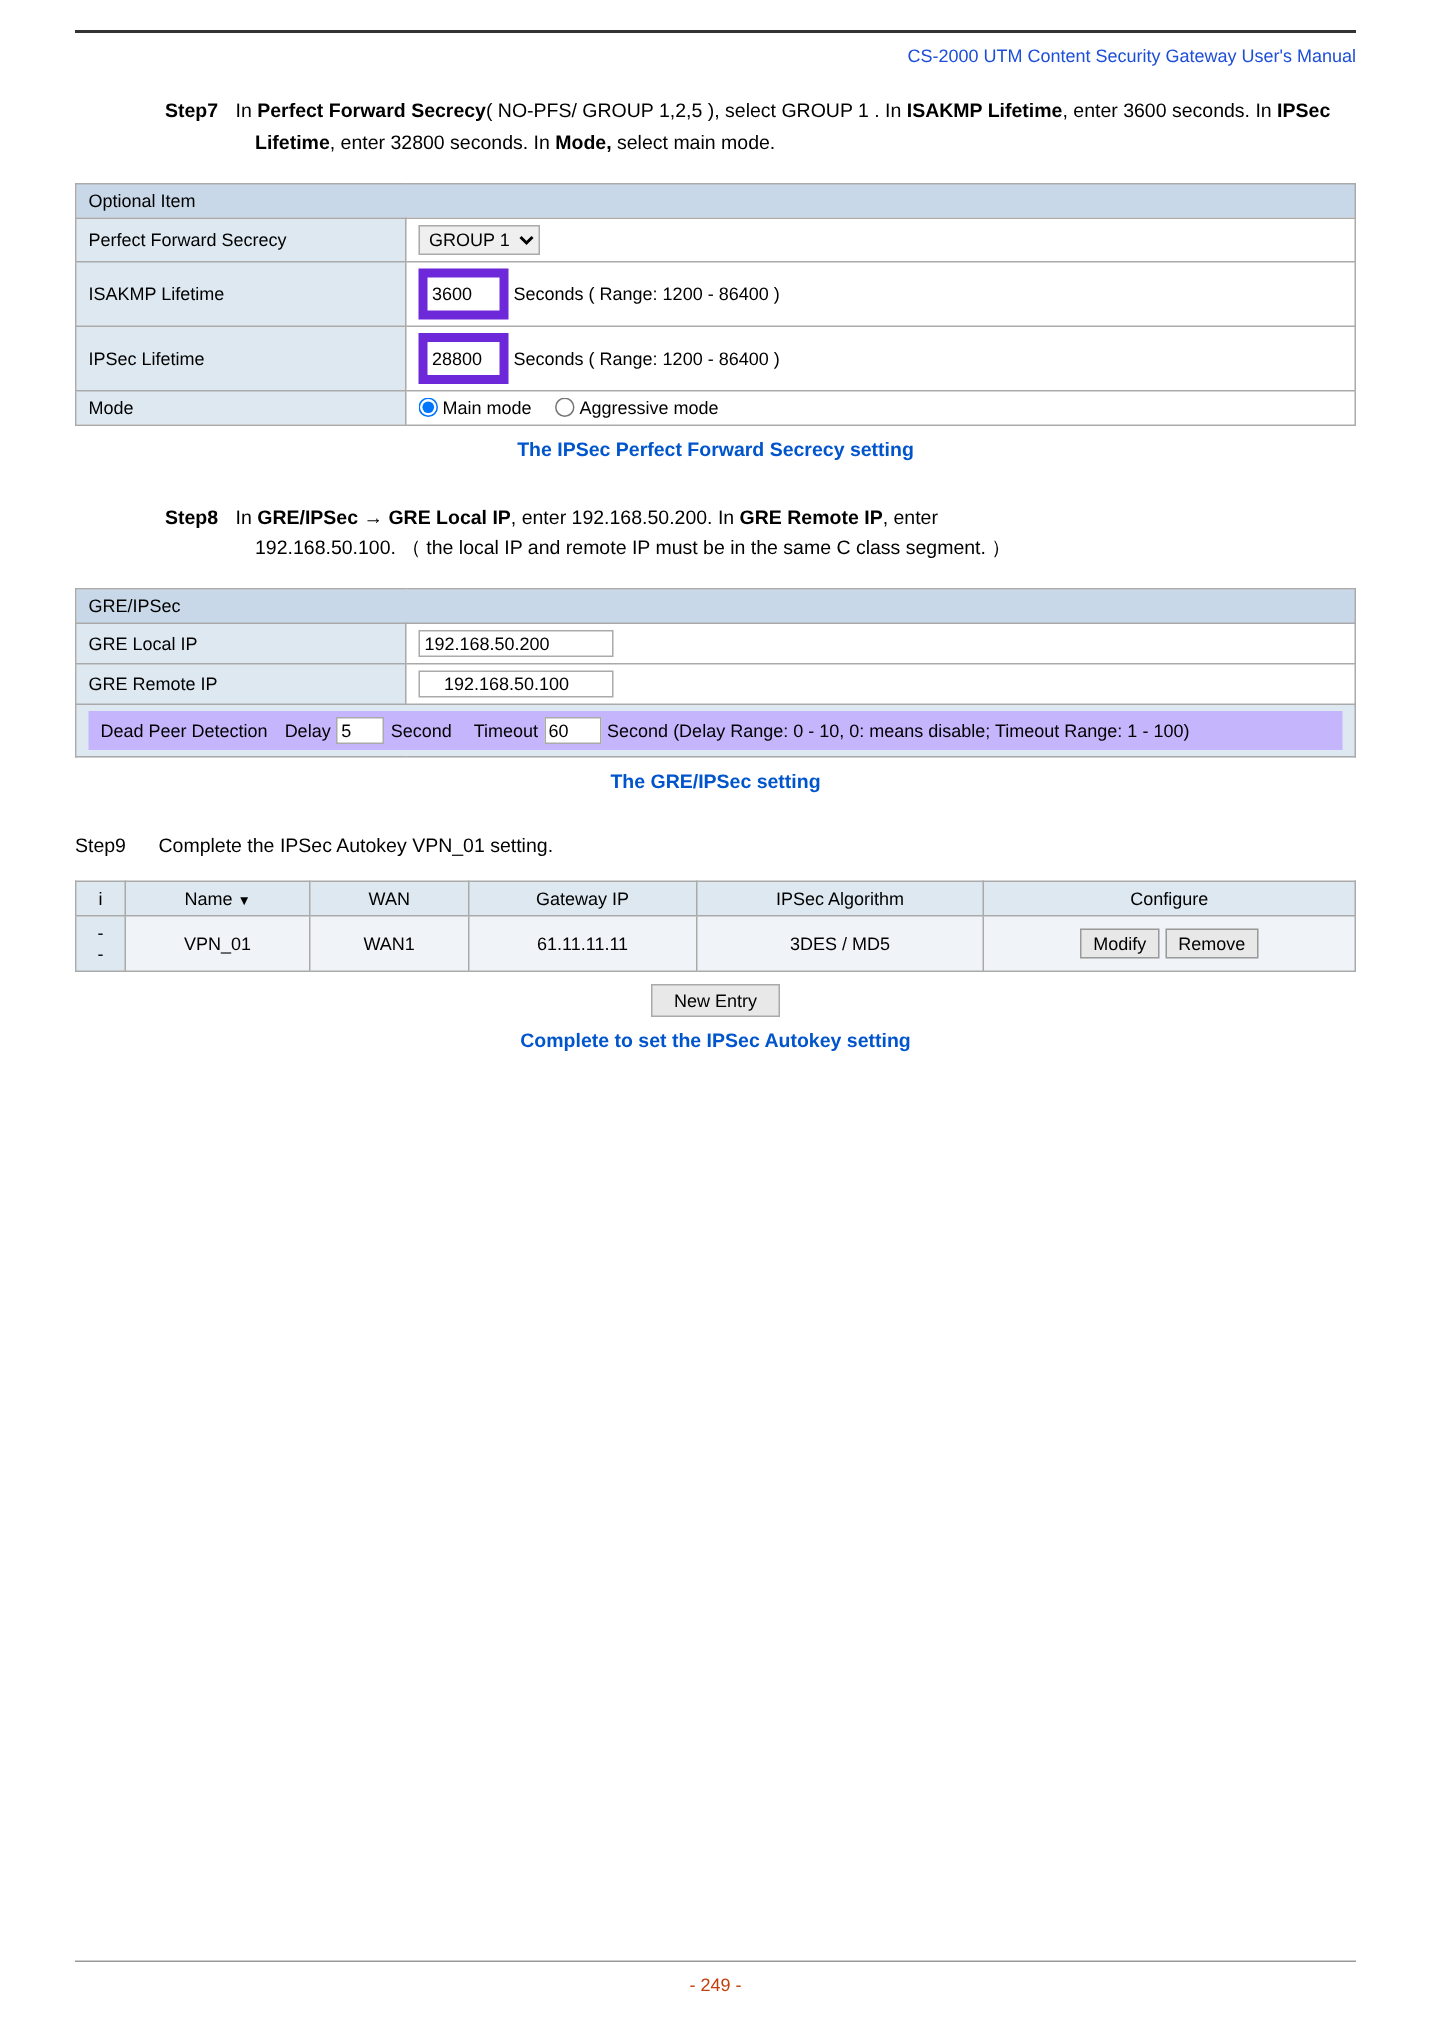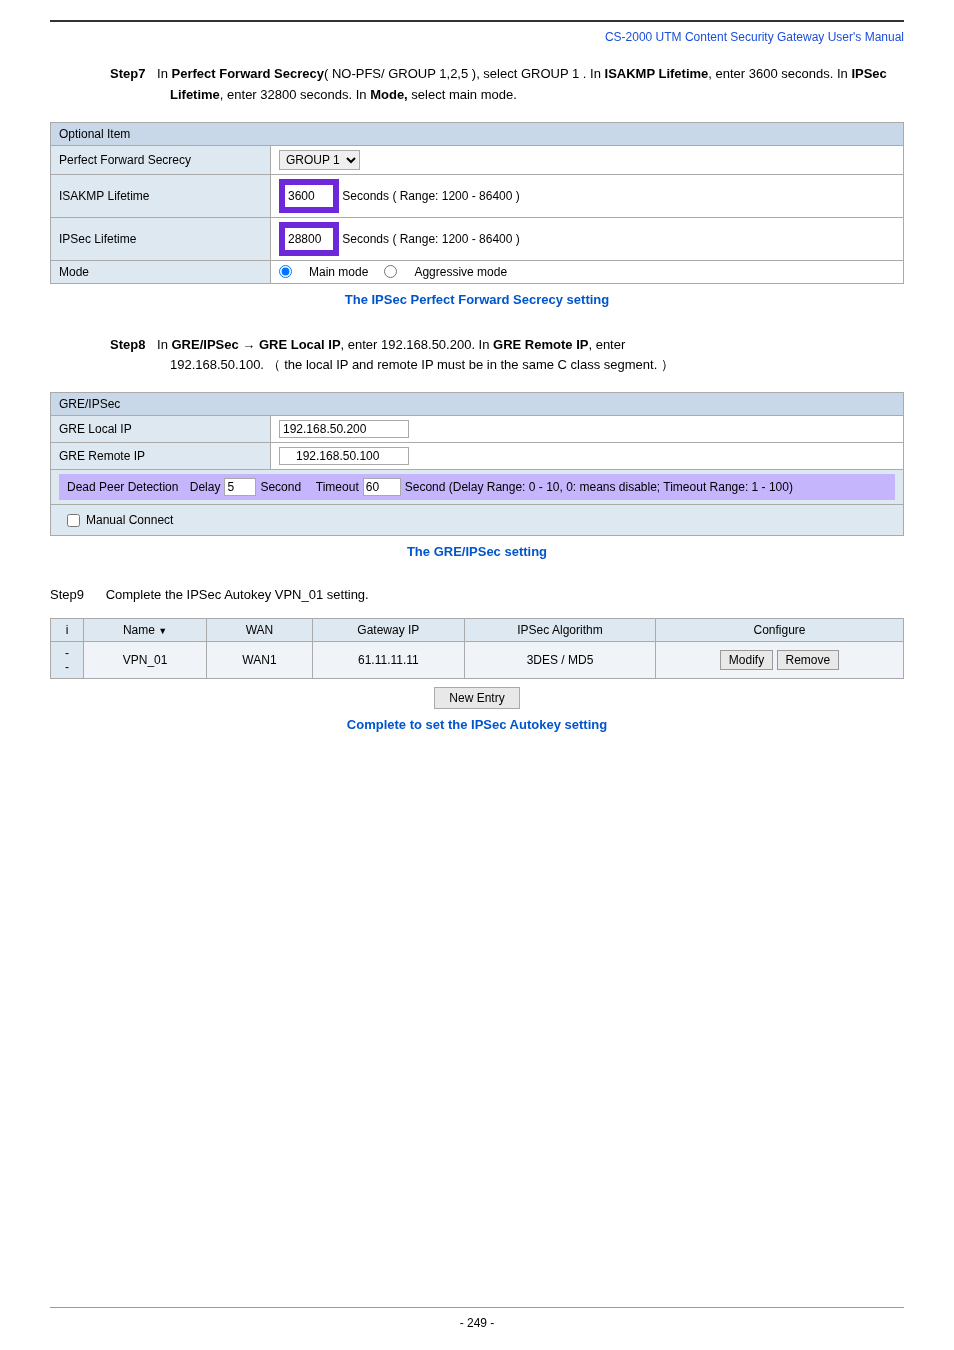--- a/index.html
+++ b/index.html
@@ -24,21 +24,21 @@
       margin-bottom: 20px;
       text-align: right;
       font-size: 12px;
       color: #1d4ed8;
     }
     .footer-line {
       border-top: 1px solid #999;
       padding-top: 8px;
       text-align: center;
       font-size: 12px;
-      color: #000000;
+      color: #c2410c;
       position: absolute;
       bottom: 20px;
       left: 50px;
       right: 50px;
     }
     .step-block {
       margin-bottom: 28px;
     }
     .step-text {
       margin-bottom: 16px;
@@ -105,21 +105,21 @@
       padding: 4px 3px;
     }
     .radio-group {
       display: flex;
       align-items: center;
       gap: 16px;
     }
     .radio-item {
       display: flex;
       align-items: center;
-      gap: 17px;
+      gap: 3px;
     }
     
     .vpn-table {
       border-collapse: collapse;
       font-size: 12px;
       margin: 0 auto;
     }
     .vpn-table th {
       background: #dde8f0;
       border: 1px solid #aaa;
@@ -282,28 +282,20 @@
           <div class="dpd-row">
             <span>Dead Peer Detection</span>
             &nbsp;
             <span>Delay</span>
             <input type="text" style="width: 32px; font-size: 12px; border: 1px solid rgb(170, 170, 170); padding: 1px 2px;" value="5">
             <span>Second</span>
             &nbsp;&nbsp;
             <span>Timeout</span>
             <input type="text" style="width: 38px; font-size: 12px; border: 1px solid rgb(170, 170, 170); padding: 1px 2px;" value="60">
             <span>Second (Delay Range: 0 - 10, 0: means disable; Timeout Range: 1 - 100)</span>
-          </div>
-        </td>
-      </tr>
-      <tr>
-        <td colspan="2" class="row-label">
-          <div class="manual-row">
-            <input type="checkbox" style="">
-            <span>Manual Connect</span>
           </div>
         </td>
       </tr>
     </tbody>
       </table>
 
     <div class="caption">The GRE/IPSec setting</div>
   </div>
 
   <div class="step-block">

